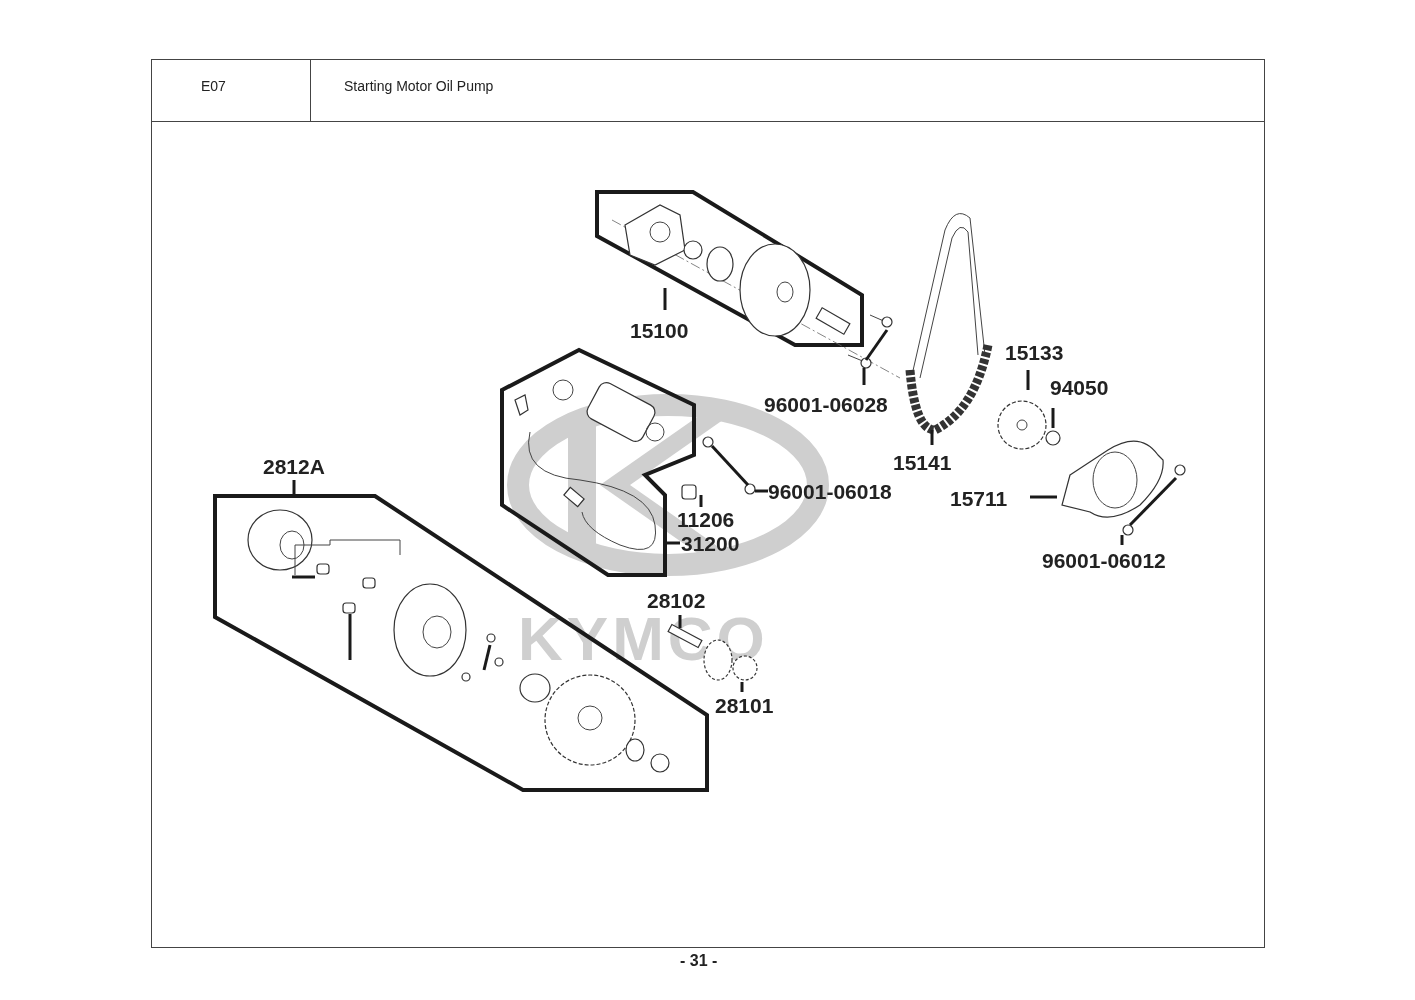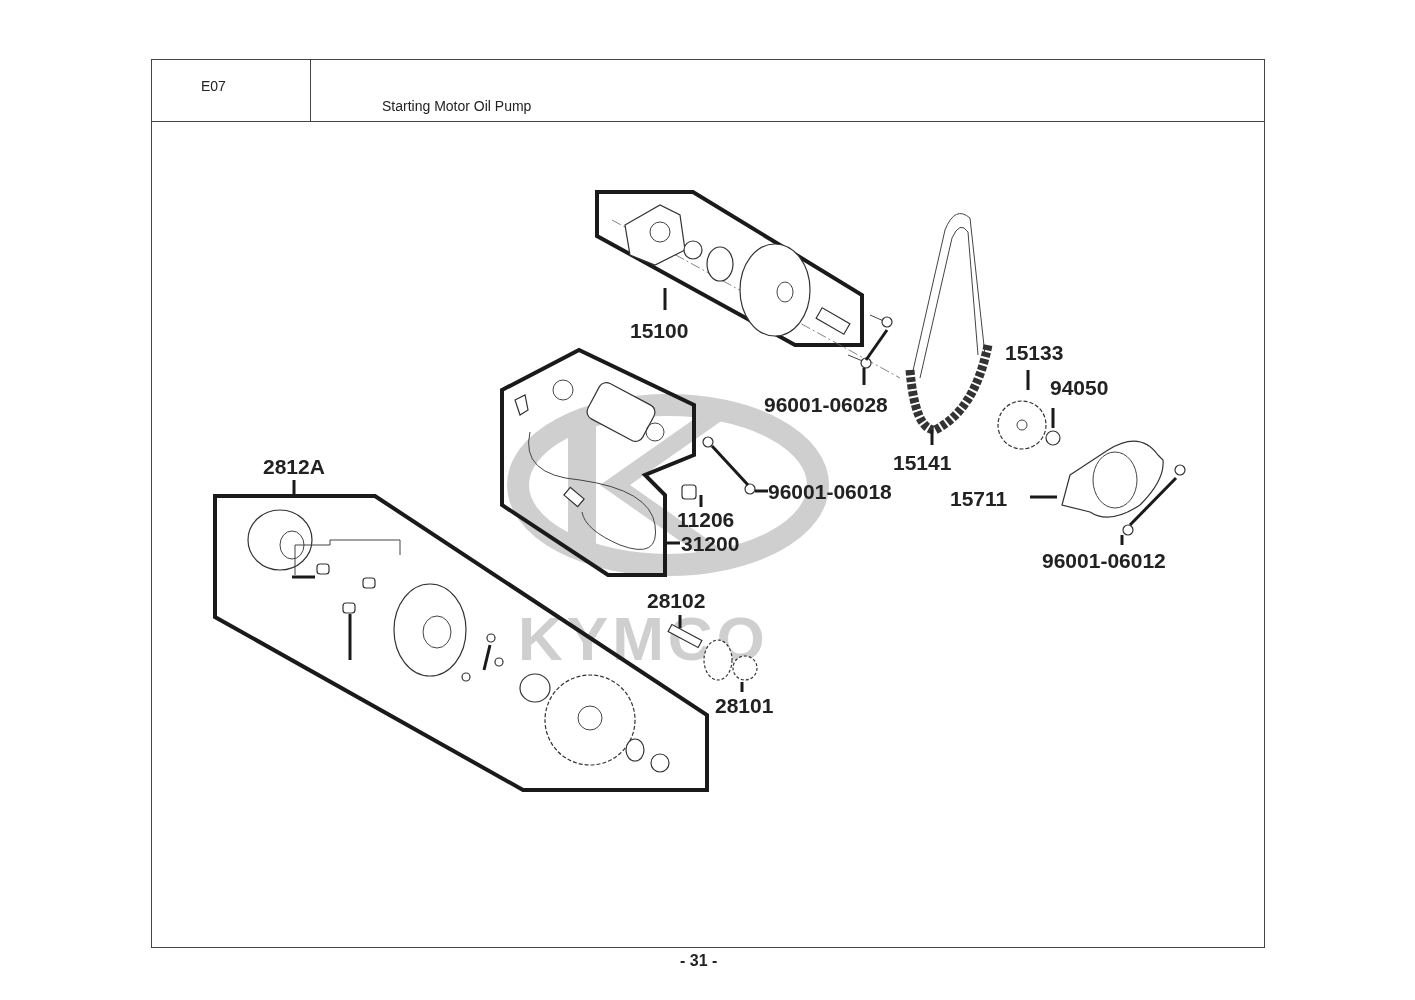--- a/index.html
+++ b/index.html
@@ -3,21 +3,21 @@
 <meta charset="utf-8">
 <style>
   html, body { margin:0; padding:0; background:#ffffff; }
   body { width:1415px; height:1000px; position:relative; overflow:hidden; font-family:"Liberation Sans", sans-serif; color:#222; }
   .frame { position:absolute; border:1.5px solid #444; box-sizing:border-box; }
   #code-box { left:151px; top:59px; width:160px; height:63px; border-right:1.5px solid #444; }
   #title-box { left:151px; top:59px; width:1114px; height:63px; border-bottom:none; }
   #main-box { left:151px; top:121px; width:1114px; height:827px; }
   .hdr-text { position:absolute; font-weight:normal; font-size:14px; top:78px; }
   #code { left:201px; }
-  #title { left:382px;margin-top:20px; }
+  #title { left:344px; }
   #page-num { position:absolute; top:952px; left:680px; font-weight:bold; font-size:16px; }
   svg#diagram { position:absolute; left:0; top:0; }
   .lbl { font-family:"Liberation Sans", sans-serif; font-weight:bold; font-size:21px; fill:#222; }
   .wm { fill:none; stroke:#cfcfcf; }
   .wmtext { font-family:"Liberation Sans", sans-serif; font-weight:bold; font-size:62px; fill:#cfcfcf; letter-spacing:4px; }
   .grp { fill:none; stroke:#1a1a1a; stroke-width:4; stroke-linejoin:miter; }
   .lead { stroke:#1a1a1a; stroke-width:3; fill:none; }
   .part { fill:#fff; stroke:#333; stroke-width:1.2; }
   .thin { fill:none; stroke:#444; stroke-width:1; }
   .dash { fill:none; stroke:#666; stroke-width:0.8; stroke-dasharray:10 3 2 3; }

